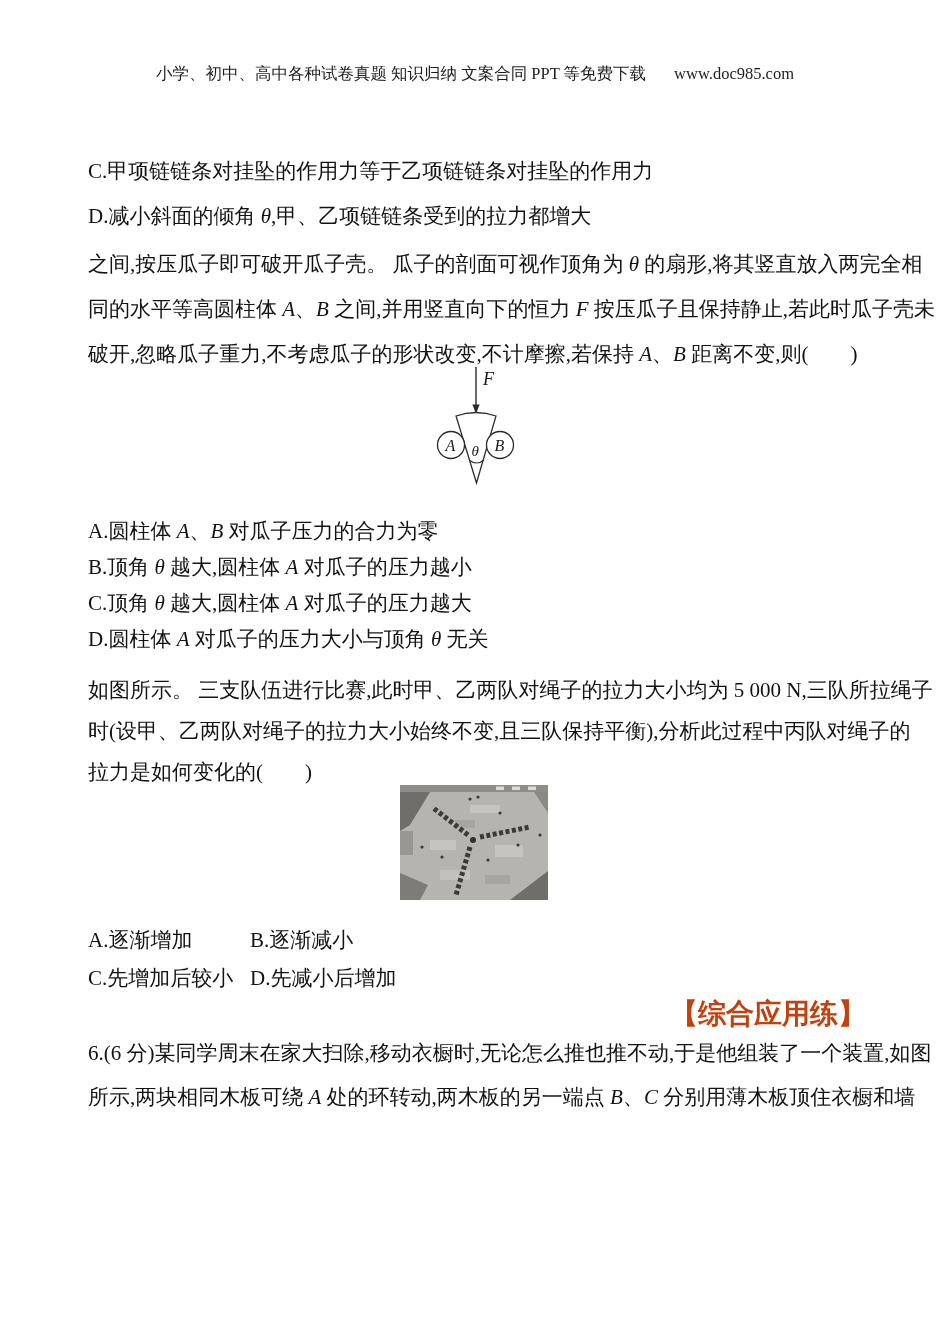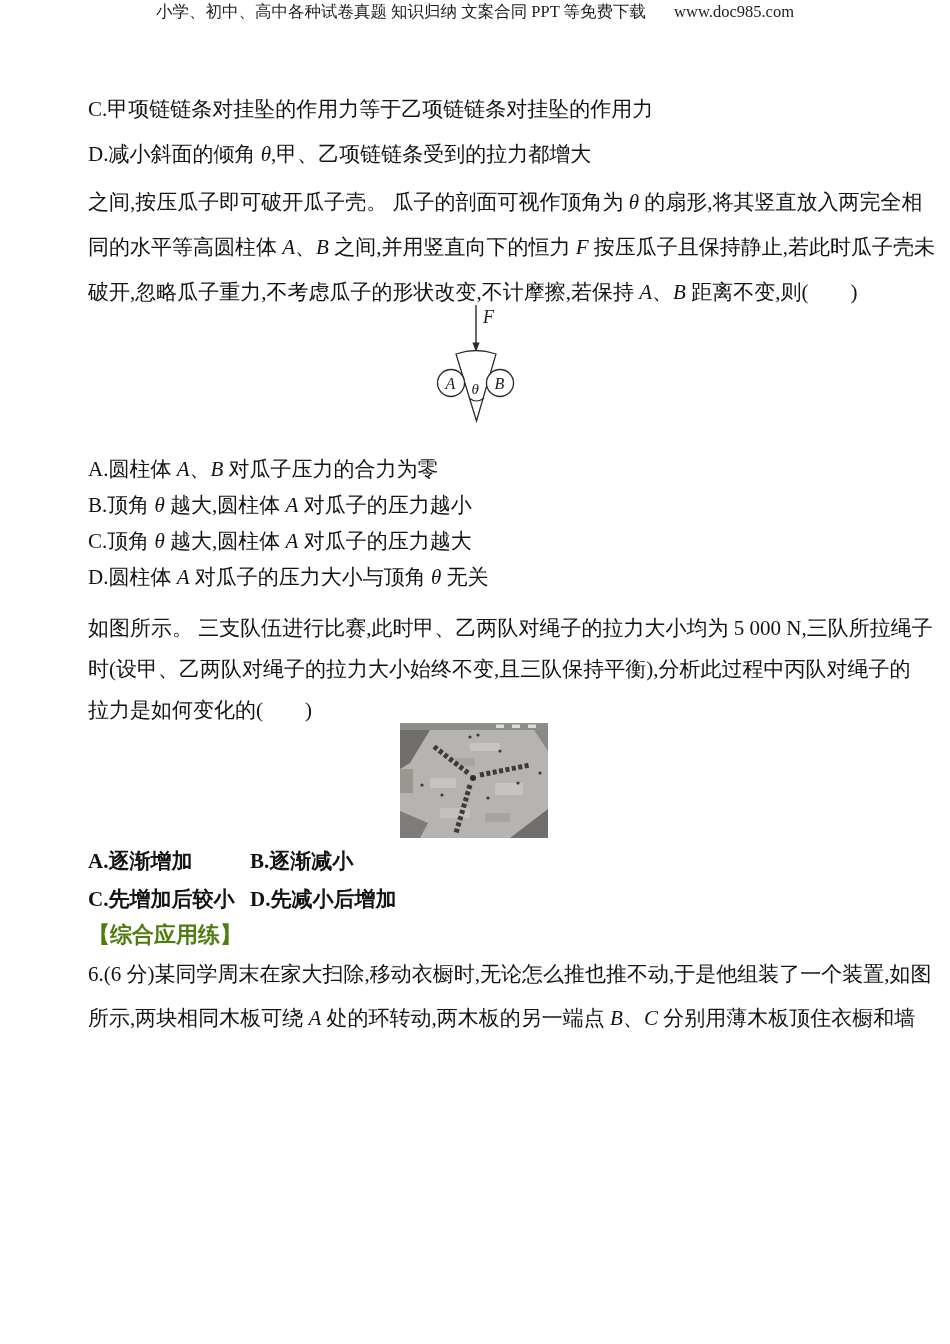--- a/index.html
+++ b/index.html
@@ -7,20 +7,21 @@
     position:relative;
     width:950px;height:1344px;
     margin:0 auto;
     background:#ffffff;
     font-family:"Liberation Serif",serif;
     color:#131313;
     overflow:hidden;
   }
   
   .watermark{
+    padding-top:62px;
     text-align:center;
     font-size:16.5px;
     line-height:23px;
     color:#1d1d1d;
     white-space:nowrap;
   }
   .watermark .url{margin-left:28px;}
 
   
   .tl{ 
@@ -42,30 +43,30 @@
   #q5-opts{margin-top:18px;}
   #q5-opts .tl{line-height:36px;}
 
   #q6-stem{margin-top:13px;}
   #q6-stem .tl{line-height:41px;}
 
   .photo-wrap{
     margin:-8px 0 0 400px;
     width:148px;height:115px;
   }
-  #q6-opts{margin-top:4px;font-weight:bold;}
+  #q6-opts{margin-top:21px;}
   #q6-opts .tl{line-height:38px;}
   .opt-col{display:inline-block;width:162px;}
 
   #section-head{
     margin:0 84px 0 88px;
-    text-align:left;
-    font-size:22px;
+    text-align:right;
+    font-size:28px;
     line-height:34px;
-    color:#4d7c0f;
+    color:#c2410c;
     font-weight:bold;
     white-space:nowrap;
   }
   #q7 .tl{line-height:44px;}
 
   svg text{font-family:"Liberation Serif",serif;}
 </style>
 </head>
 <body>
 

